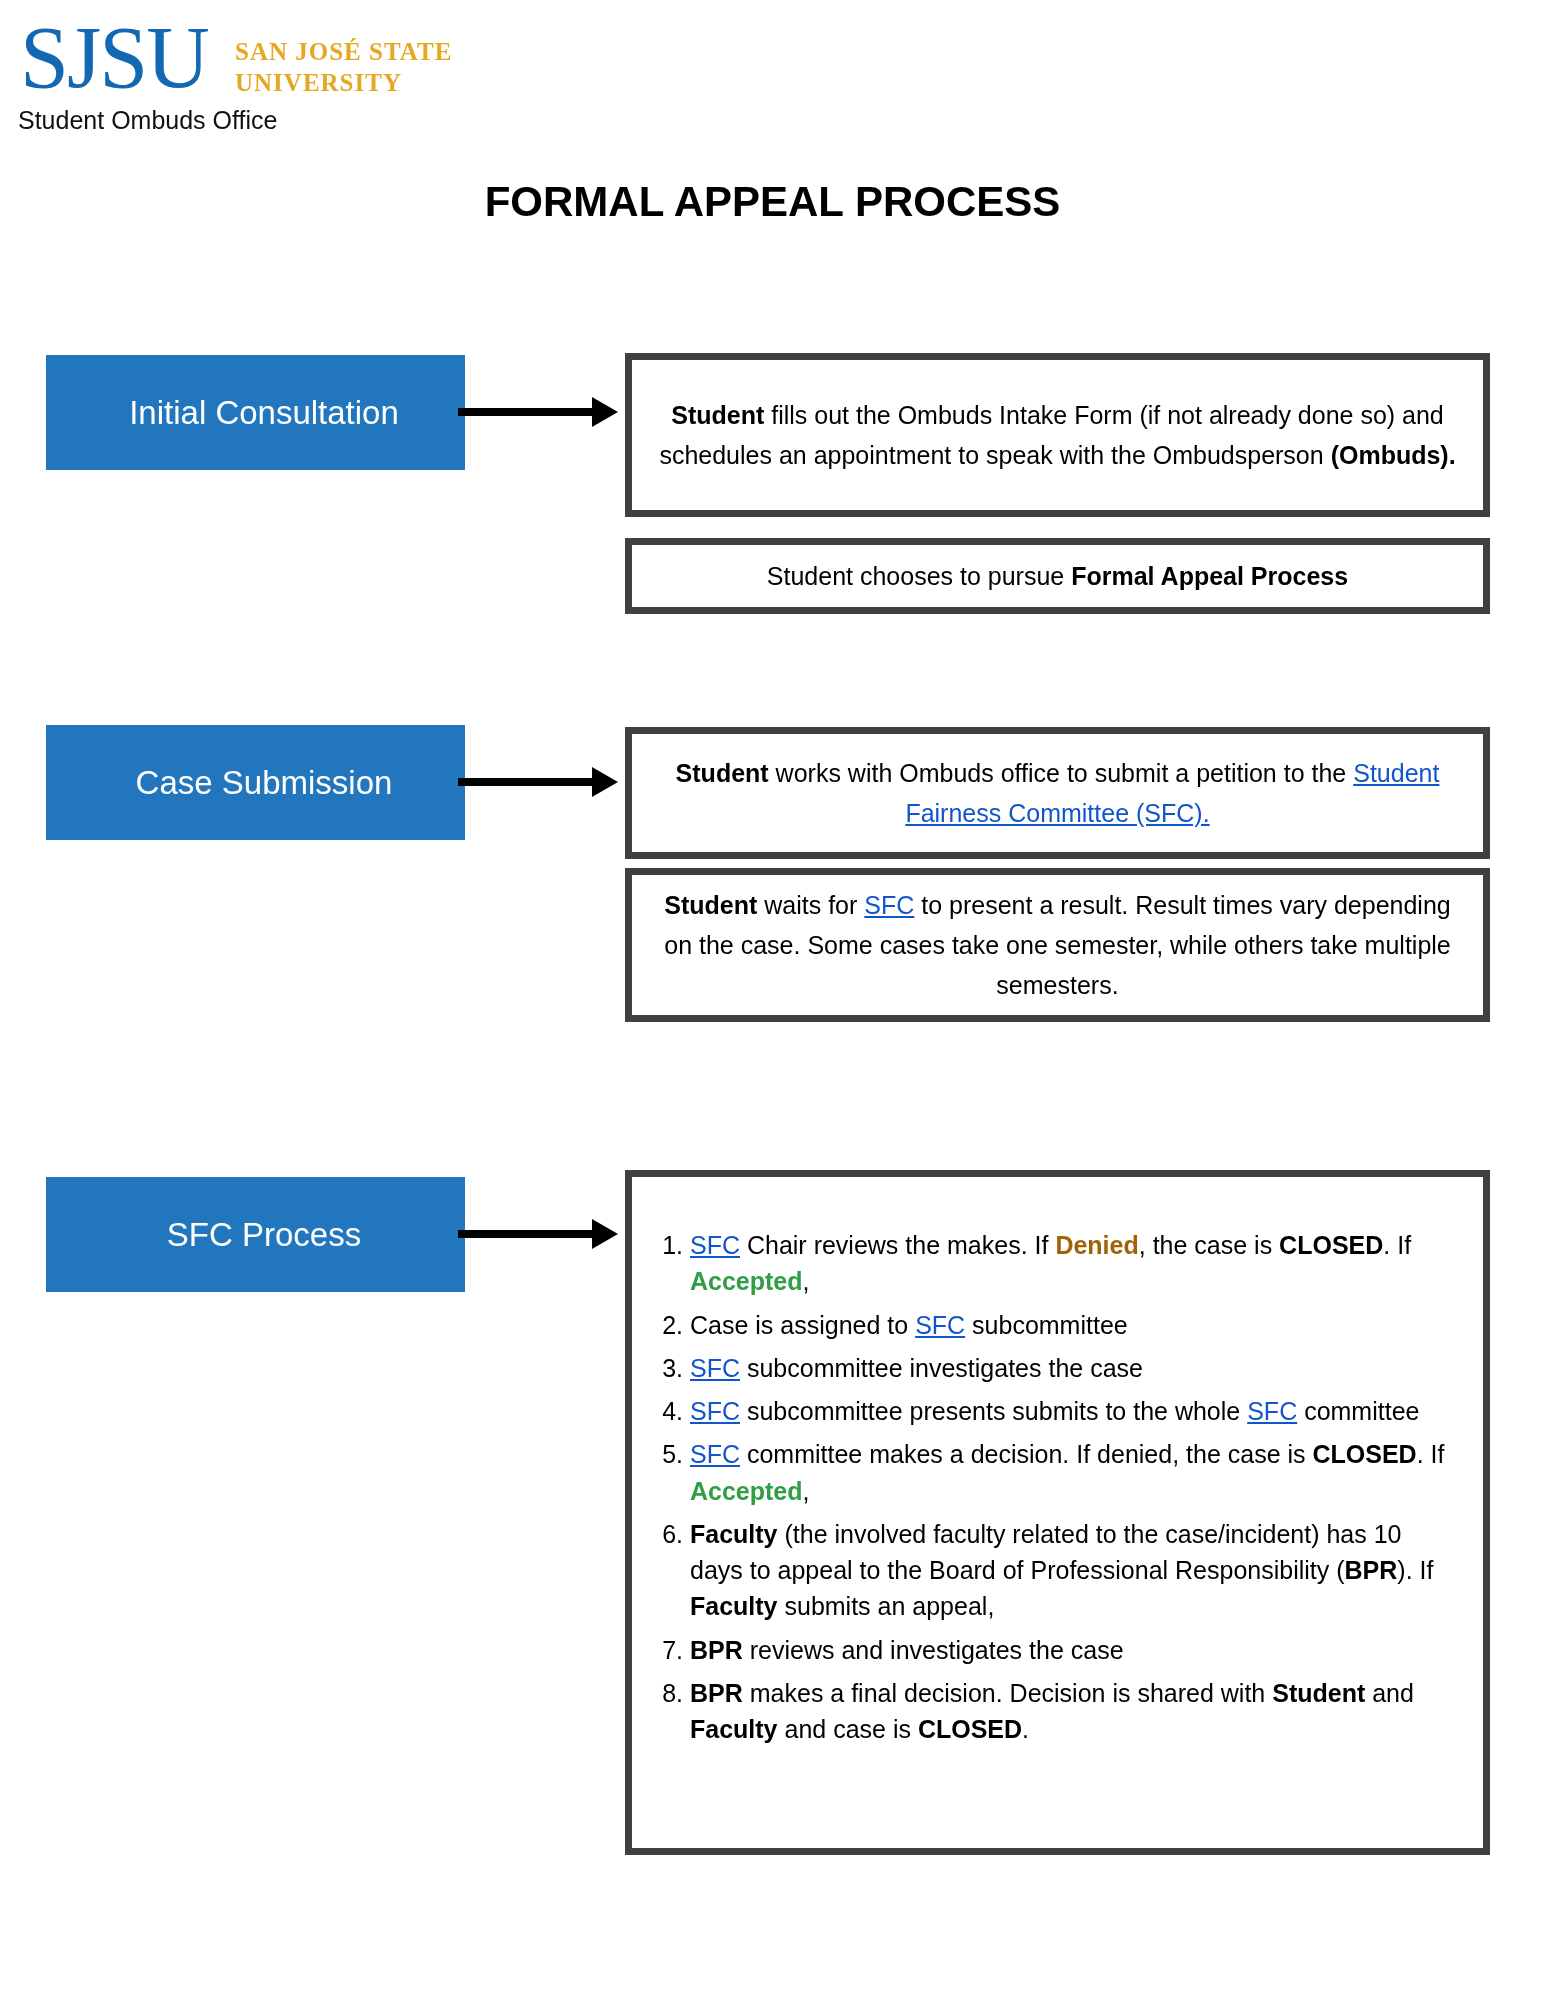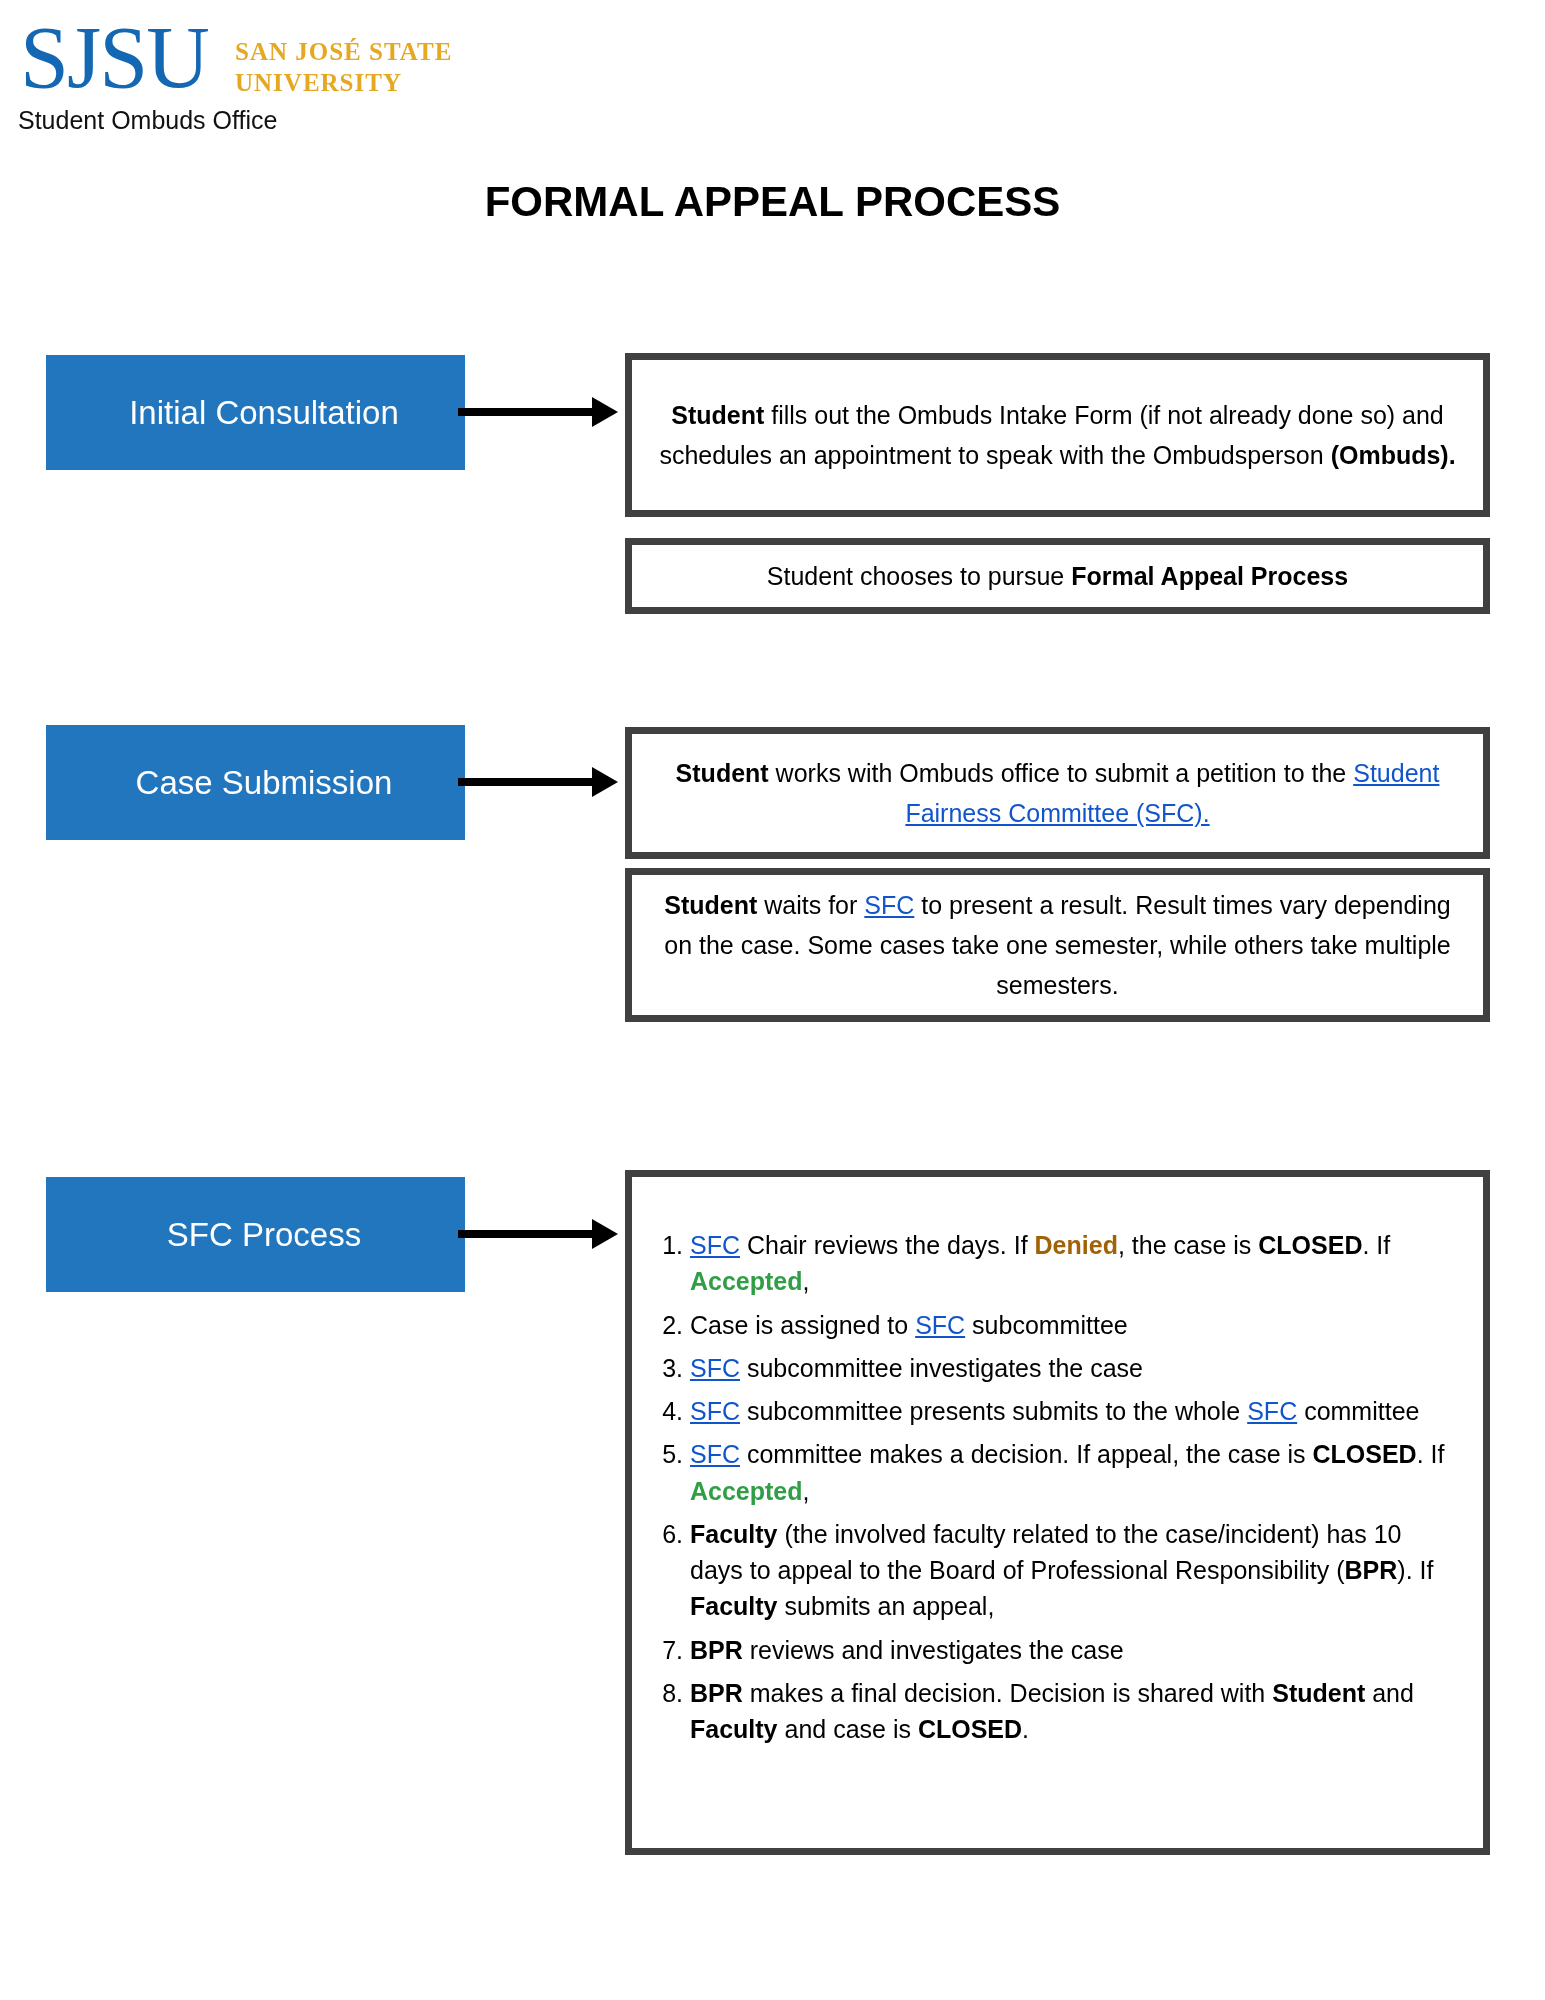--- a/index.html
+++ b/index.html
@@ -97,24 +97,24 @@
   <div class="tbox tboxD">
     <p><span class="b">Student</span><span> waits for </span><a class="link" href="#">SFC</a><span> to present a result. Result times vary depending on the case. Some cases take one semester, while others take multiple semesters.</span></p>
   </div>
 
   <div class="stage stage3">
     <span>SFC Process</span>
   </div>
   <div class="arrow arrow3"></div>
   <div class="tbox tboxE">
     <ol>
-        <li><a class="link" href="#">SFC</a><span> Chair reviews the days. If </span><span class="b red">Denied</span><span>, the case is </span><span class="b">CLOSED</span><span>. If </span><span class="b green">Accepted</span><span>,</span></li>
+        <li><a class="link" href="#">SFC</a><span> Chair reviews the makes. If </span><span class="b red">Denied</span><span>, the case is </span><span class="b">CLOSED</span><span>. If </span><span class="b green">Accepted</span><span>,</span></li>
         <li><span>Case is assigned to </span><a class="link" href="#">SFC</a><span> subcommittee</span></li>
         <li><a class="link" href="#">SFC</a><span> subcommittee investigates the case</span></li>
         <li><a class="link" href="#">SFC</a><span> subcommittee presents submits to the whole </span><a class="link" href="#">SFC</a><span> committee</span></li>
-        <li><a class="link" href="#">SFC</a><span> committee makes a decision. If appeal, the case is </span><span class="b">CLOSED</span><span>. If </span><span class="b green">Accepted</span><span>,</span></li>
+        <li><a class="link" href="#">SFC</a><span> committee makes a decision. If denied, the case is </span><span class="b">CLOSED</span><span>. If </span><span class="b green">Accepted</span><span>,</span></li>
         <li><span class="b">Faculty</span><span> (the involved faculty related to the case/incident) has 10 days to appeal to the Board of Professional Responsibility (</span><span class="b">BPR</span><span>). If </span><span class="b">Faculty</span><span> submits an appeal,</span></li>
         <li><span class="b">BPR</span><span> reviews and investigates the case</span></li>
         <li><span class="b">BPR</span><span> makes a final decision. Decision is shared with </span><span class="b">Student</span><span> and </span><span class="b">Faculty</span><span> and case is </span><span class="b">CLOSED</span><span>.</span></li>
       </ol>
   </div>
 
 </div>
 
 </body></html>

